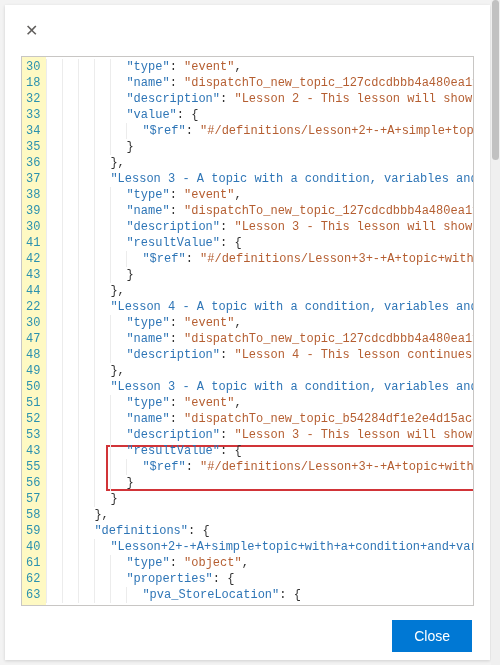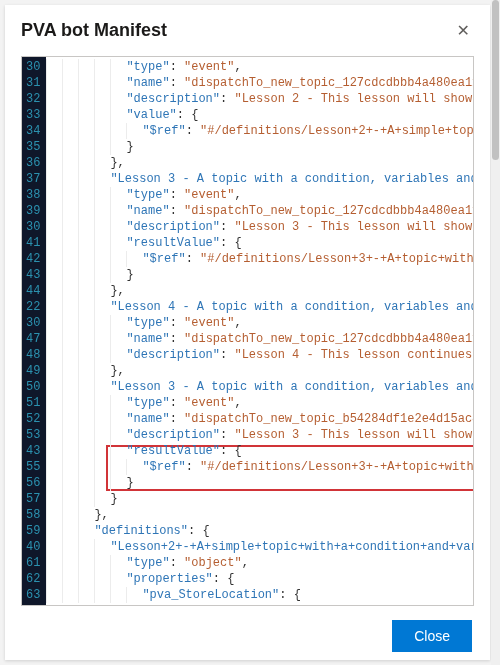--- a/index.html
+++ b/index.html
@@ -54,21 +54,21 @@
     line-height: 16px;
     height: 100%;
     overflow: hidden;
     white-space: nowrap;
   }
   .gutter {
     text-align: right;
     color: #2b91af;
     padding: 2px 6px 2px 4px;
     user-select: none;
-    background: #0f172a;
+    background: #fef9c3;
   }
   .code {
     position: relative;
     padding: 2px 0 2px 0;
     flex: 1;
     overflow: hidden;
   }
   .line { height: 16px; position: relative; }
   .indent-guide {
     display: inline-block;
@@ -113,29 +113,28 @@
     top: 0; height: 160px;
     background: #c1c1c1;
     border-radius: 4px;
   }
 </style>
 </head>
 <body>
 
 <div class="modal">
   <div class="header">
-    <div class="title">PVA bot Manifest</div>
     <div class="close-icon" title="Close">✕</div>
   </div>
 
   <div class="code-wrap">
     <div class="editor">
       <div class="gutter" id="gutter">
           <div class="line">30</div>
-          <div class="line">31</div>
+          <div class="line">18</div>
           <div class="line">32</div>
           <div class="line">33</div>
           <div class="line">34</div>
           <div class="line">35</div>
           <div class="line">36</div>
           <div class="line">37</div>
           <div class="line">38</div>
           <div class="line">39</div>
           <div class="line">30</div>
           <div class="line">41</div>

